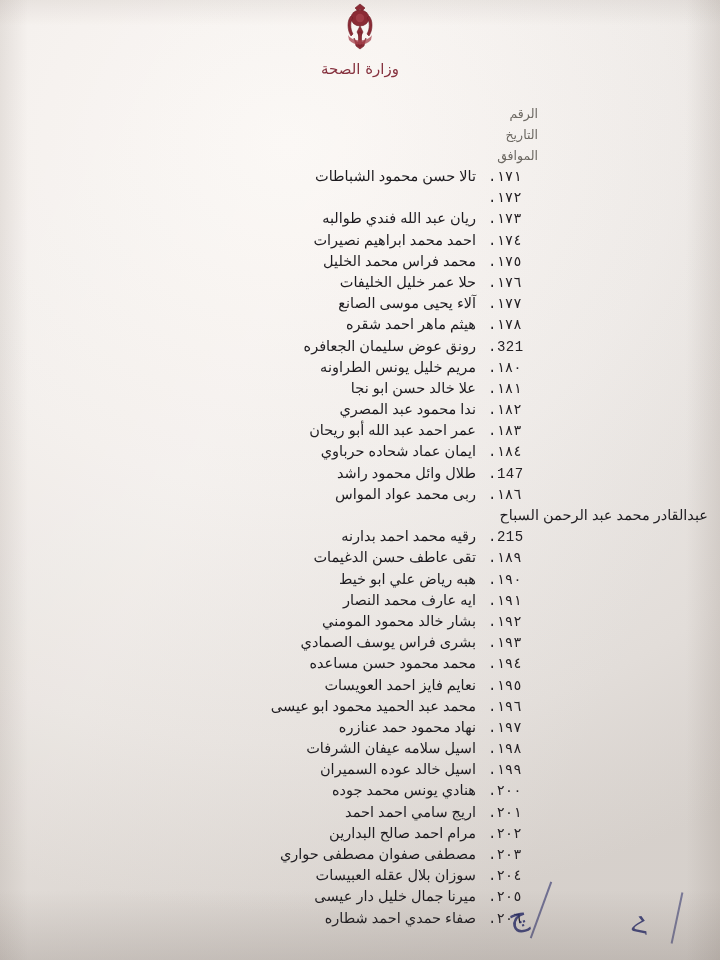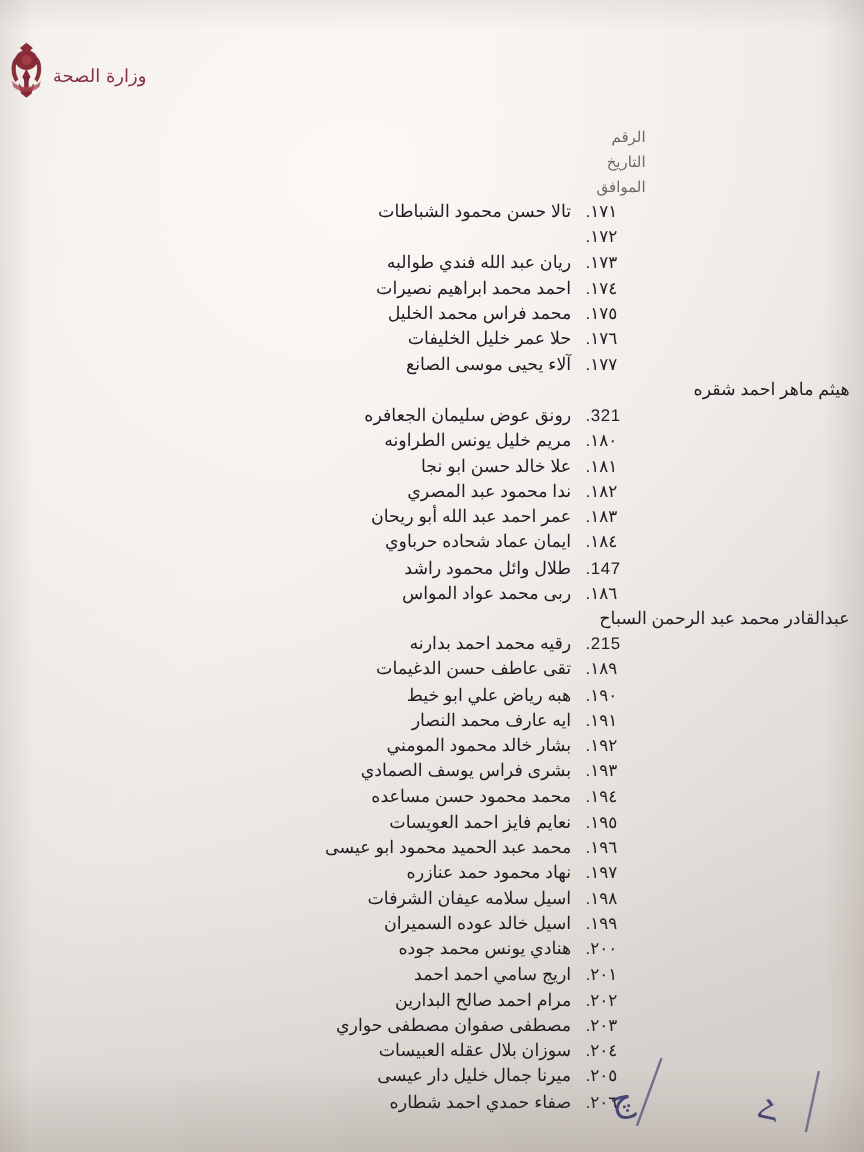--- a/index.html
+++ b/index.html
@@ -35,26 +35,26 @@
     position: absolute;
     left: 0; right: 0; bottom: 0;
     height: 70px;
     background: linear-gradient(to top, rgba(90,78,70,0.18), rgba(90,78,70,0));
     pointer-events: none;
   }
 
   
   .letterhead {
     position: absolute;
-    top: 8px;
+    top: 0;
     left: 0;
     right: 0;
     height: 100px;
     display: flex;
-    flex-direction: row;
+    flex-direction: column;
     align-items: center;
     justify-content: flex-start;
     padding-top: 2px;
   }
   .crest {
     width: 44px;
     height: 52px;
     position: relative;
   }
   .crest svg { display: block; }
@@ -115,21 +115,21 @@
     justify-content: flex-start;
     height: 21.2px;
     padding-right: 0;
   }
   .num {
     width: 232px;
     text-align: left;
     padding-right: 0;
     font-size: 14px;
     color: #232024;
-    font-family: Liberation Sans, sans-serif;
+    font-family: Liberation Mono, monospace;
     letter-spacing: 0.5px;
     white-space: nowrap;
   }
   .name {
     font-size: 14.5px;
     color: #1e1c20;
     font-family: Liberation Sans, sans-serif;
     padding-right: 12px;
     white-space: nowrap;
     text-align: left;
@@ -238,20 +238,21 @@
       </div>
       <div class="row">
         <span class="num">١٧٦.</span>
         <span class="name">حلا عمر خليل الخليفات</span>
       </div>
       <div class="row">
         <span class="num">١٧٧.</span>
         <span class="name">آلاء يحيى موسى الصانع</span>
       </div>
       <div class="row">
+        <span class="num">١٧٨.</span>
         <span class="name">هيثم ماهر احمد شقره</span>
       </div>
       <div class="row">
         <span class="num">321.</span>
         <span class="name">رونق عوض سليمان الجعافره</span>
       </div>
       <div class="row">
         <span class="num">١٨٠.</span>
         <span class="name">مريم خليل يونس الطراونه</span>
       </div>

